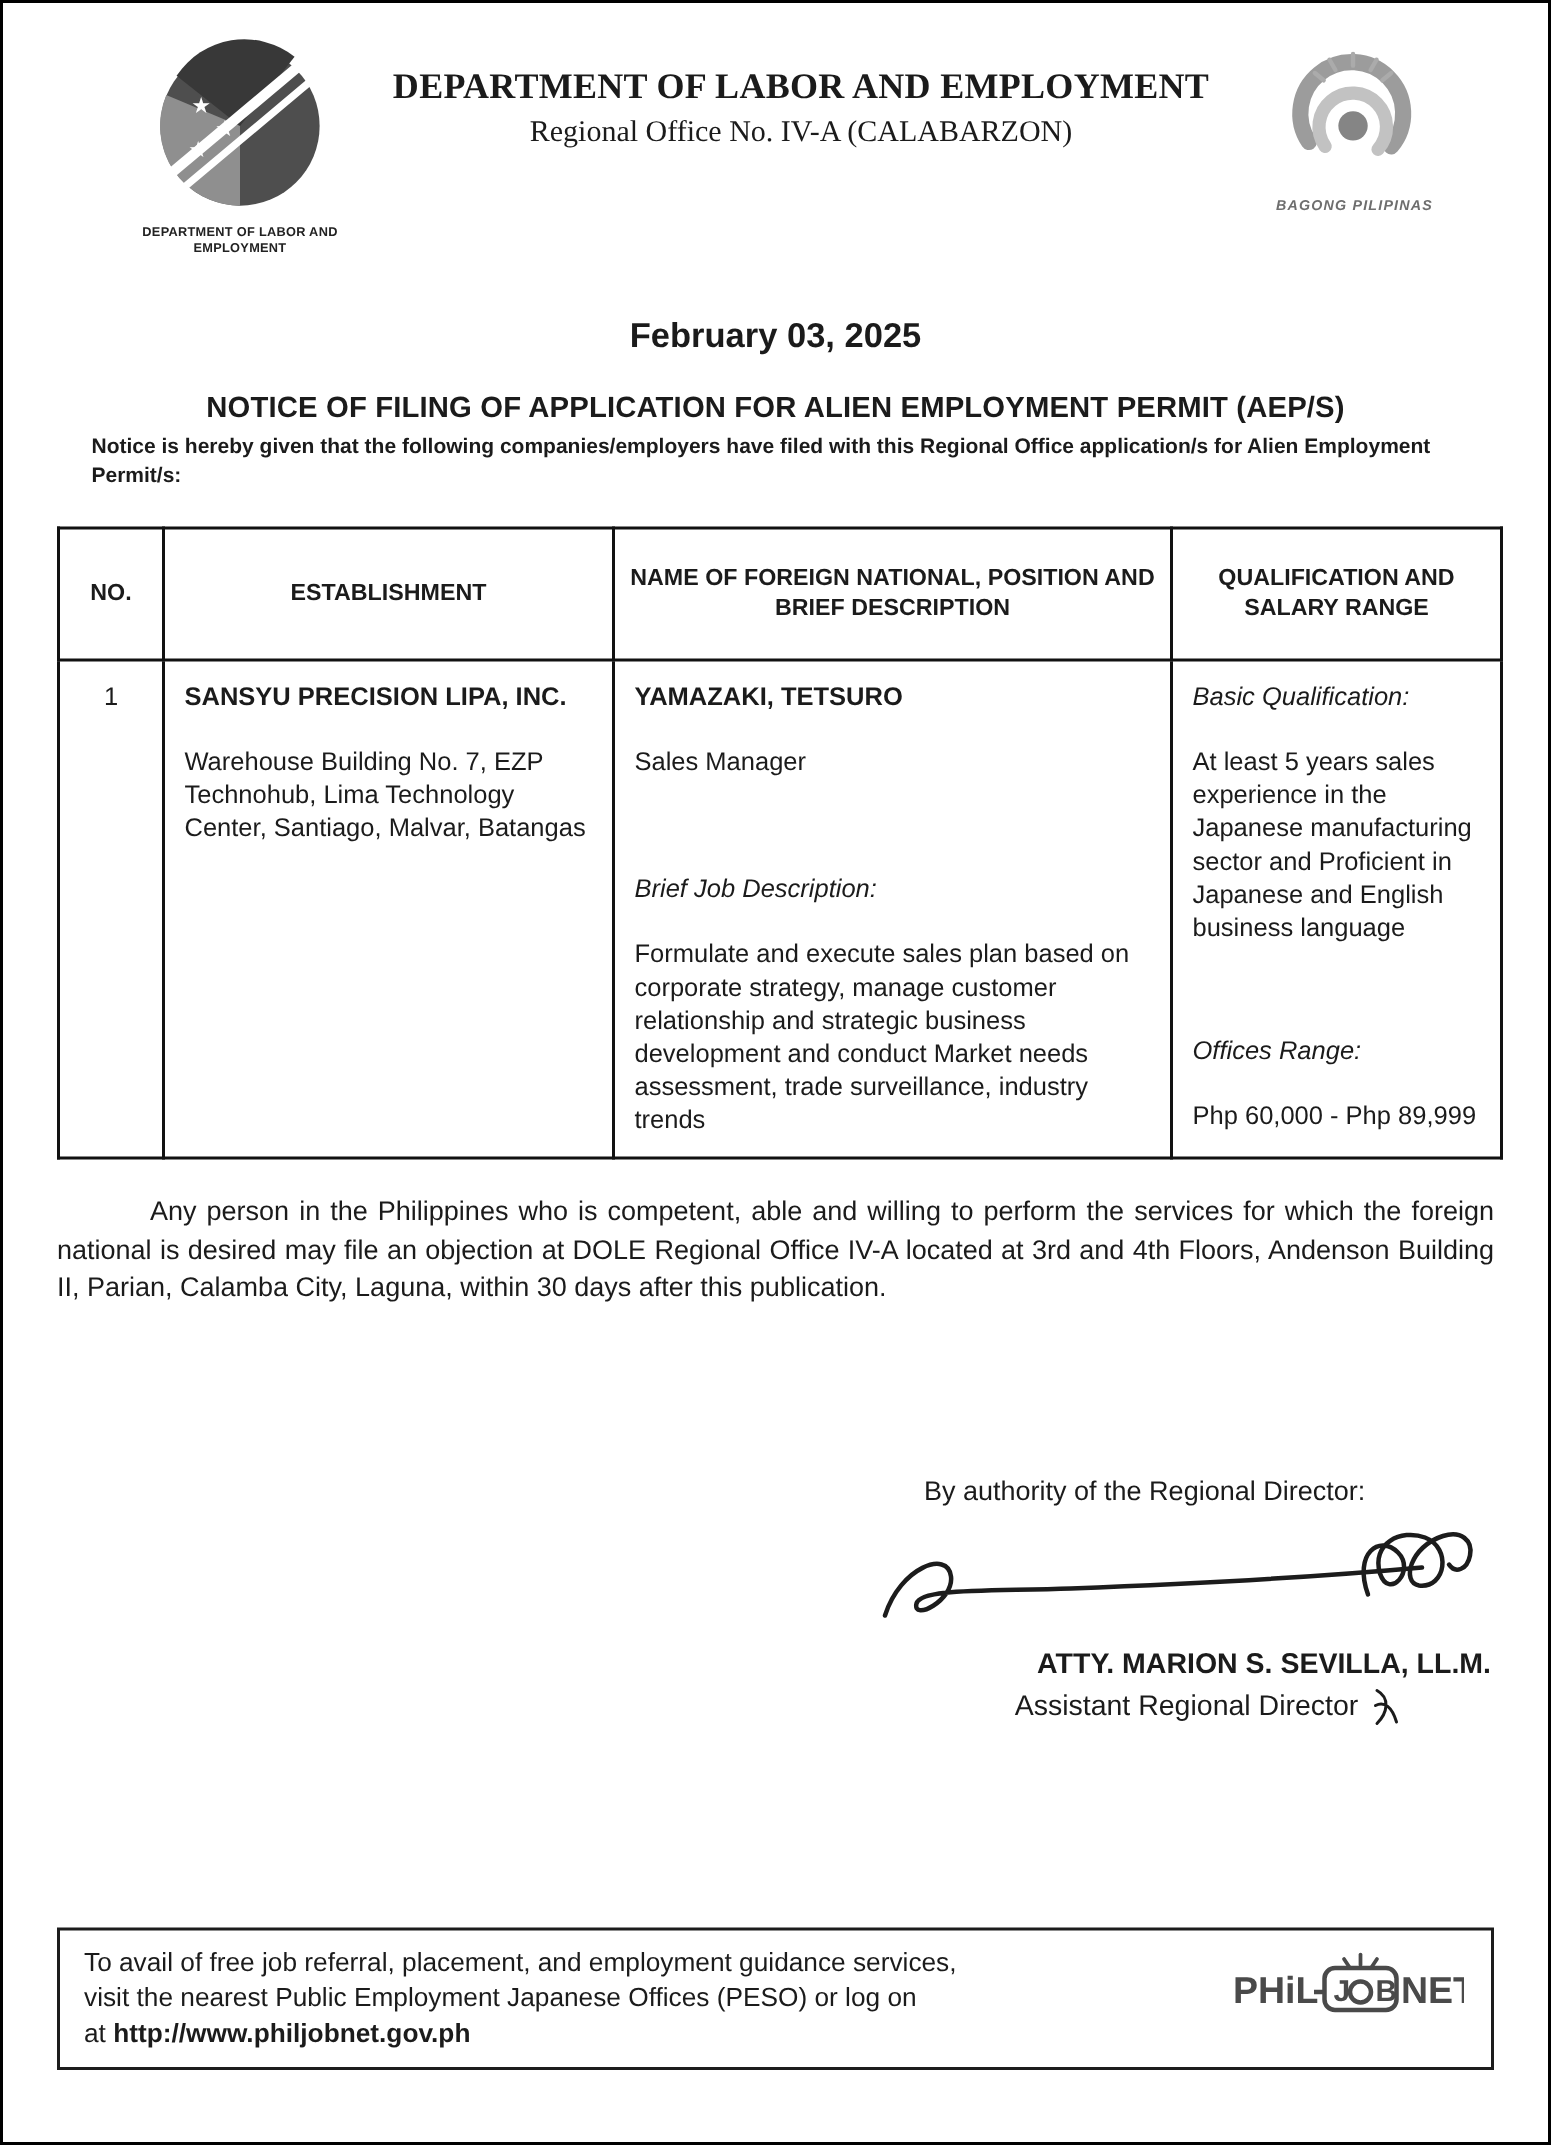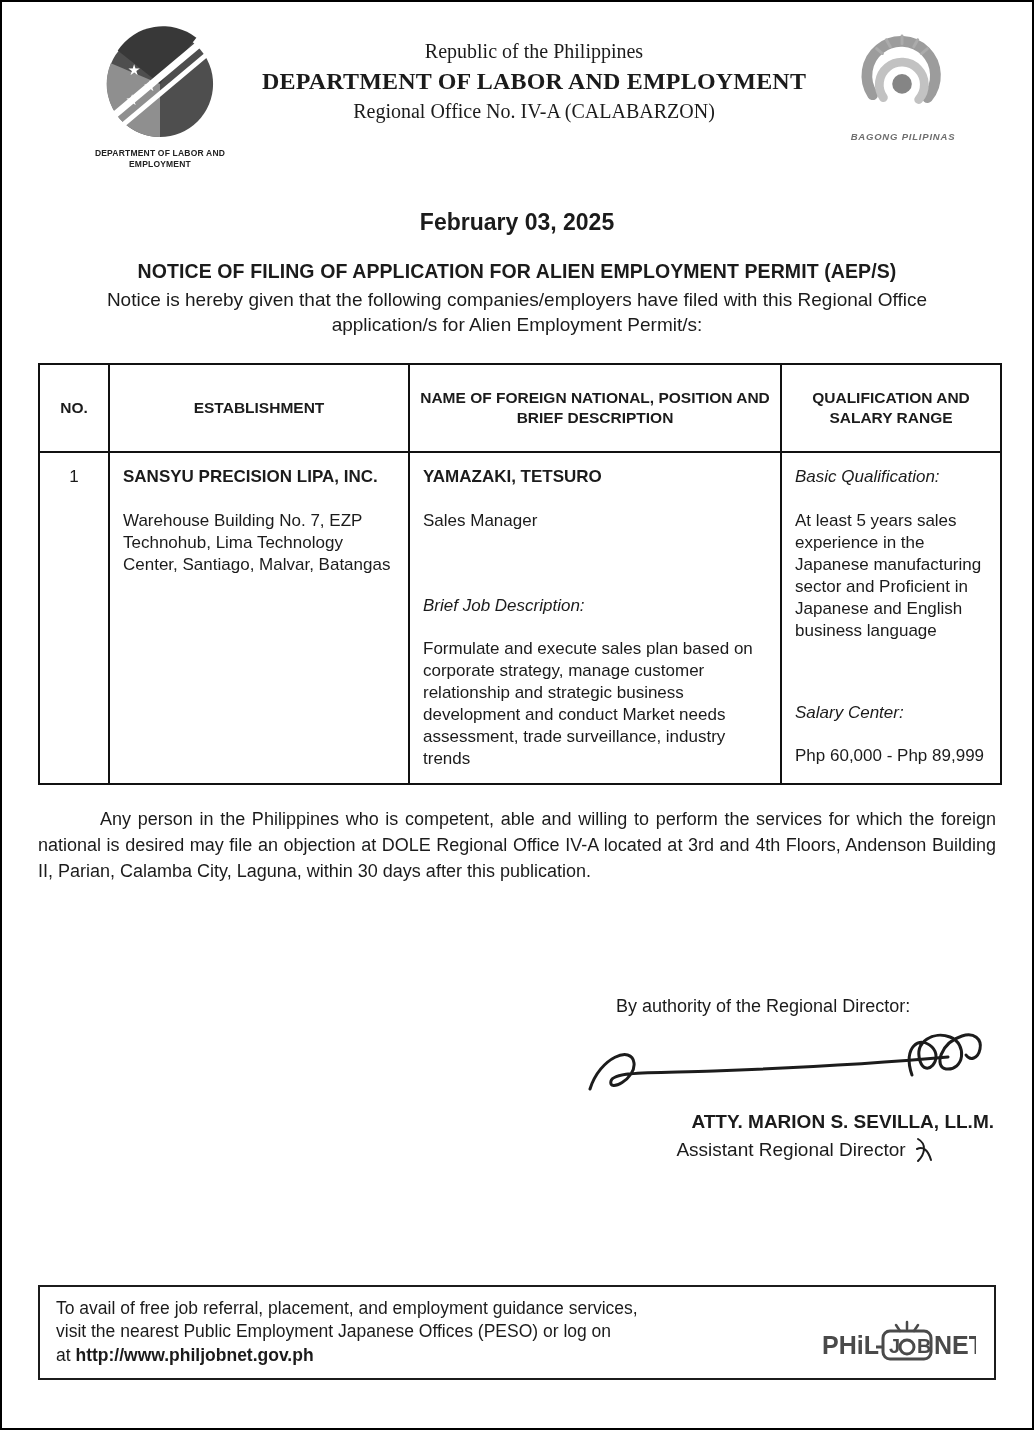--- a/index.html
+++ b/index.html
@@ -28,21 +28,21 @@
   .header-center { flex:1; text-align:center; padding-top:14px; font-family:"Liberation Serif", serif; }
   .republic-line { font-size:20px; }
   .department-line { font-size:24px; font-weight:bold; margin-top:5px; letter-spacing:.2px; }
   .office-line { font-size:20px; margin-top:5px; }
   .logo-right { width:130px; margin-right:28px; text-align:center; flex:0 0 auto; padding-top:6px; }
   .bp-caption { font-size:9.5px; font-weight:bold; font-style:italic; color:#6e6e6e; letter-spacing:.8px; margin-top:1px; }
 
   
   .date-line { text-align:center; font-weight:bold; font-size:23px; margin-top:40px; }
   .notice-title { text-align:center; font-weight:bold; font-size:19.5px; margin-top:24px; letter-spacing:.1px; }
-  .notice-subtitle { text-align:center; font-size:19px; line-height:1.32; max-width:912px; margin:4px auto 0 auto; }
+  .notice-subtitle { text-align:left; font-size:14px; line-height:1.32; max-width:912px; margin:4px auto 0 auto;font-weight:bold; }
 
   
   table.aep { border-collapse:collapse; width:100%; margin-top:26px; table-layout:fixed; }
   table.aep th, table.aep td { border:2px solid #111; }
   table.aep th {
     font-size:15.5px; font-weight:bold; text-align:center;
     padding:14px 10px; line-height:1.3; height:88px; vertical-align:middle;
   }
   table.aep td {
     font-size:17px; line-height:1.3; vertical-align:top;
@@ -67,21 +67,21 @@
   .sign-block { margin-top:112px; margin-left:auto; margin-right:2px; width:378px; }
   .authority-label { font-size:18px; text-align:left; }
   .signature-svg { display:block; margin:14px 0 -12px -34px; }
   .sig-name { font-weight:bold; font-size:19px; text-align:right; }
   .sig-title { font-size:19px; text-align:right; margin-top:3px; display:flex; justify-content:center; align-items:center; gap:8px; }
 
   
   .footer-box {
     position:absolute; left:36px; right:36px; bottom:48px;
     border:2px solid #1c1c1c;
-    display:flex; align-items:flex-end;
+    display:flex; align-items:flex-start;
     padding:10px 16px; min-height:86px;
   }
   .footer-text { flex:1; font-size:17.5px; line-height:1.36; }
   .footer-url { font-weight:bold; }
   .pjn-logo-wrap { width:160px; display:flex; justify-content:center; align-items:center; }
 </style>
 </head>
 <body>
 
 <div class="page">
@@ -99,21 +99,20 @@
         <g fill="#ffffff" font-size="15" font-family="'DejaVu Sans', sans-serif">
           <text x="26" y="50">★</text>
           <text x="42" y="66">★</text>
           <text x="24" y="80">★</text>
         </g>
       </svg>
       <div class="logo-caption">DEPARTMENT OF LABOR AND EMPLOYMENT</div>
     </div>
 
     <div class="header-center">
-      <div class="republic-line">Republic of the Philippines</div>
       <div class="department-line">DEPARTMENT OF LABOR AND EMPLOYMENT</div>
       <div class="office-line">Regional Office No. IV-A (CALABARZON)</div>
     </div>
 
     <div class="logo-right">
       <svg width="94" height="94" viewBox="0 0 96 96" aria-hidden="true">
         <path d="M17 64 A35 35 0 1 1 73 67" fill="none" stroke="#9c9c9c" stroke-width="11" stroke-linecap="round"></path>
         <path d="M28 67 A23 23 0 1 1 64 69" fill="none" stroke="#c2c2c2" stroke-width="9" stroke-linecap="round"></path>
         <circle cx="47" cy="53" r="10" fill="#858585"></circle>
         <g stroke="#ababab" stroke-width="3" stroke-linecap="round" fill="none">
@@ -157,21 +156,21 @@
         </td>
         <td>
           <div class="fn-name">YAMAZAKI, TETSURO</div>
           <div class="fn-position">Sales Manager</div>
           <div class="italic-label">Brief Job Description:</div>
           <div class="fn-desc">Formulate and execute sales plan based on corporate strategy, manage customer relationship and strategic business development and conduct Market needs assessment, trade surveillance, industry trends</div>
         </td>
         <td>
           <div class="italic-label">Basic Qualification:</div>
           <div class="q-text">At least 5 years sales experience in the Japanese manufacturing sector and Proficient in Japanese and English business language</div>
-          <div class="italic-label">Salary Center:</div>
+          <div class="italic-label">Offices Range:</div>
           <div class="q-salary">Php 60,000 - Php 89,999</div>
         </td>
       </tr>
     </tbody>
   </table>
 
   <p class="body-para para-objection">Any person in the Philippines who is competent, able and willing to perform the services for which the foreign national is desired may file an objection at DOLE Regional Office IV-A located at 3rd and 4th Floors, Andenson Building II, Parian, Calamba City, Laguna, within 30 days after this publication.</p>
 
   <div class="sign-block">
     <div class="authority-label">By authority of the Regional Director:</div>

